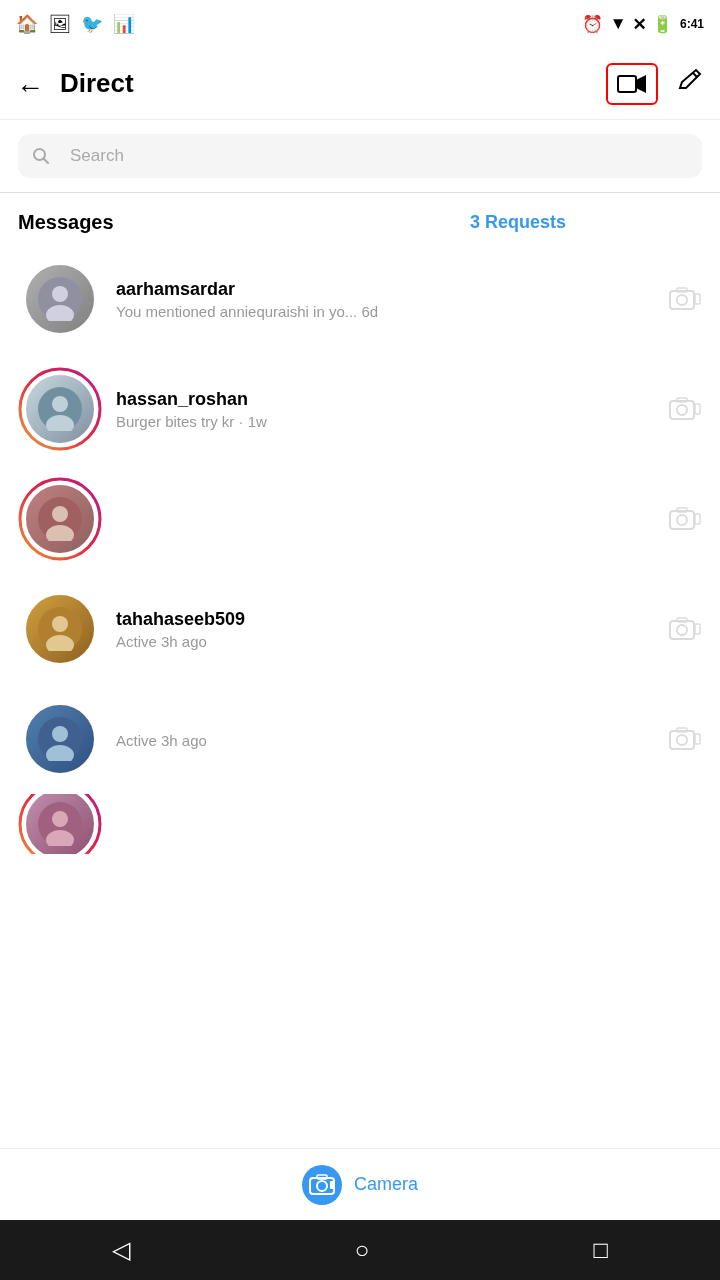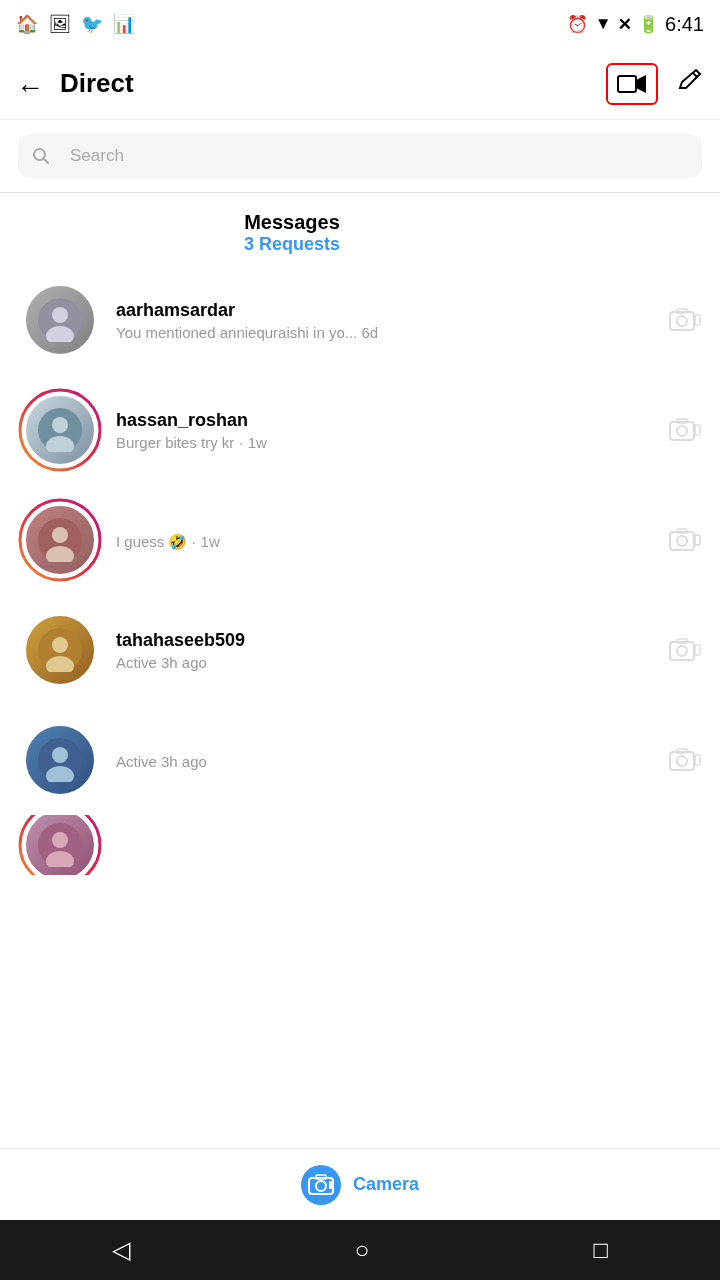--- a/index.html
+++ b/index.html
@@ -29,22 +29,22 @@
       align-items: center;
     }
     .status-right {
       display: flex;
       align-items: center;
       gap: 6px;
       font-size: 15px;
       font-weight: 600;
     }
     .status-time {
-      font-size: 20px;
-      font-weight: 400;
+      font-size: 12px;
+      font-weight: 700;
     }
 
     
     .header {
       width: 720px;
       height: 72px;
       background: #fff;
       display: flex;
       align-items: center;
       padding: 0 16px;
@@ -124,21 +124,20 @@
       background: #e0e0e0;
     }
 
     
     .messages-header {
       width: 584px;
       display: flex;
       align-items: center;
       justify-content: space-between;
       padding: 18px 18px 10px 18px;
-      flex-direction: column;
     }
     .messages-title {
       font-size: 20px;
       font-weight: 700;
       color: #000;
     }
     .requests-link {
       font-size: 18px;
       font-weight: 600;
       color: #3897f0;
@@ -226,21 +225,21 @@
       align-items: center;
       justify-content: center;
       gap: 12px;
     }
     .camera-bar-icon {
       width: 40px;
       height: 40px;
     }
     .camera-label {
       font-size: 18px;
-      font-weight: 700;
+      font-weight: 400;
       color: #3897f0;
       cursor: pointer;
     }
 
     
     .nav-bar {
       position: fixed;
       bottom: 0;
       left: 0;
       width: 720px;
@@ -397,21 +396,20 @@
       </svg>
       <div class="avatar-inner" style="background:linear-gradient(135deg,#c08080,#906060);">
         <svg width="44" height="44" viewBox="0 0 44 44" fill="none">
           <circle cx="22" cy="22" r="22" fill="#a06060"></circle>
           <circle cx="22" cy="17" r="8" fill="#dac0b0"></circle>
           <ellipse cx="22" cy="38" rx="14" ry="10" fill="#dac0b0"></ellipse>
         </svg>
       </div>
     </div>
     <div class="message-content">
-      <div class="message-preview">I guess 🤣 · 1w</div>
     </div>
     <svg class="camera-icon" viewBox="0 0 34 28" fill="none">
       <rect x="2" y="6" width="24" height="18" rx="3" stroke="#999" stroke-width="2" fill="none"></rect>
       <circle cx="14" cy="15" r="5" stroke="#999" stroke-width="2" fill="none"></circle>
       <rect x="9" y="3" width="10" height="4" rx="1" stroke="#999" stroke-width="1.5" fill="none"></rect>
       <rect x="27" y="9" width="5" height="10" rx="1" stroke="#999" stroke-width="1.5" fill="none"></rect>
     </svg>
   </div>
 
   <div class="message-item">

